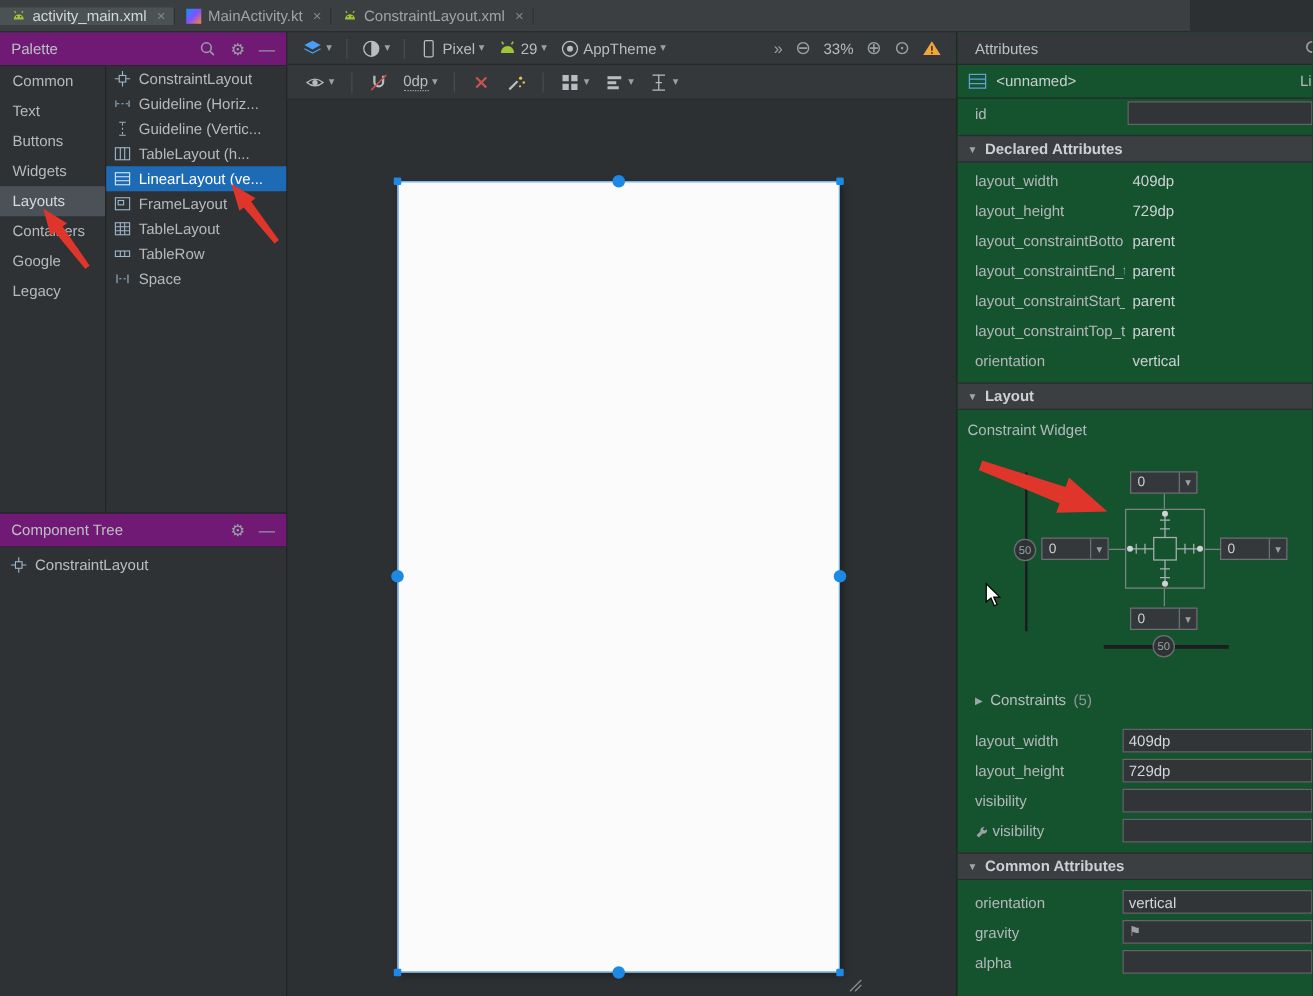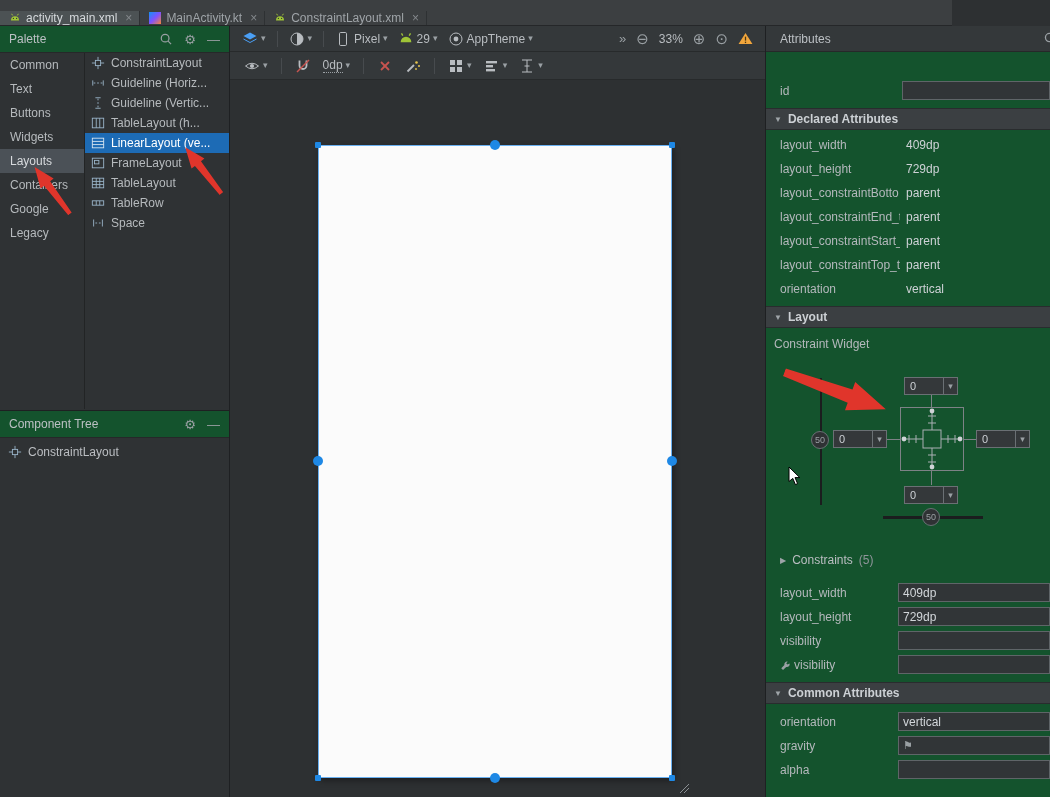--- a/index.html
+++ b/index.html
@@ -5,28 +5,28 @@
   *{margin:0;padding:0;box-sizing:border-box}
   html,body{width:1050px;height:797px;overflow:hidden}
   body{position:relative;background:#2d3032;font-family:"Liberation Sans","DejaVu Sans",sans-serif;font-size:12px;color:#bbbec2}
   svg{display:block}
   .ic16{width:16px;height:16px;flex:0 0 16px}
   .ic14{width:14px;height:14px;flex:0 0 14px}
   .ic12{width:12px;height:12px;flex:0 0 12px}
   .caret{font-size:9px;color:#9aa0a4;line-height:1}
 
   
-  #tabbar{position:absolute;left:0;top:0;width:952px;height:26px;background:#3c3f41;border-bottom:1px solid #252729;display:flex;align-items:flex-end}
+  #tabbar{position:absolute;left:0;top:0;width:952px;height:26px;background:#3c3f41;border-bottom:1px solid #252729;display:flex;align-items:center}
   .tab{display:flex;align-items:center;gap:5px;padding:0 7px 0 9px;border-right:1px solid #2e3133;color:#9fa4a8}
   .tab.selected{background:#4c5254;color:#d5d9dc}
   .tab-close{color:#84888c;font-size:12px;margin-left:3px;line-height:1}
   .kotlin-ic{width:12px;height:12px;background:linear-gradient(135deg,#1193f5 0%,#7f52ff 50%,#f88535 100%)}
 
   
-  .panel-head{height:27px;background:#14532d;border-bottom:1px solid #262829;display:flex;align-items:center;padding:0 9px;color:#bcc0c4}
+  .panel-head{height:27px;background:#701a75;border-bottom:1px solid #262829;display:flex;align-items:center;padding:0 9px;color:#bcc0c4}
   .panel-head .spacer{flex:1}
   .head-glyph{margin-left:11px;color:#9aa0a4;font-size:13px;line-height:1}
 
   #palette{position:absolute;left:0;top:26px;width:230px;height:384px;background:#2f3234;border-right:1px solid #1e2022}
   #palette-body{display:flex;height:356px;position:relative}
   #palette-cats{width:85px;border-right:1px solid #222425}
   .cat{height:24px;display:flex;align-items:center;padding-left:10px;color:#b6babd;white-space:nowrap}
   .cat.selected{background:#4b5157;color:#d7dadd}
   #palette-items{flex:1}
   .pitem{height:20px;display:flex;align-items:center;gap:6px;padding-left:6px;color:#b6babd;white-space:nowrap;overflow:hidden}
@@ -473,20 +473,31 @@
   <div id="attr-head">
     <span>Attributes</span>
     <span class="attr-search">
       <svg width="15" height="15" viewBox="0 0 16 16">
           <circle cx="7" cy="7" r="4.4" fill="none" stroke="#9aa0a4" stroke-width="1.4"></circle>
           <line x1="10.4" y1="10.4" x2="13.8" y2="13.8" stroke="#9aa0a4" stroke-width="1.4"></line>
         </svg>
     </span>
   </div>
 
+  <div id="attr-comp">
+    <span class="ic16">
+        <svg viewBox="0 0 16 16" stroke="#61a1d8" fill="none">
+          <rect x="1.5" y="2.5" width="13" height="11"></rect>
+          <line x1="1.5" y1="6.2" x2="14.5" y2="6.2"></line>
+          <line x1="1.5" y1="9.8" x2="14.5" y2="9.8"></line>
+        </svg>
+      </span>
+    <span>&lt;unnamed&gt;</span>
+    <span class="clipped">Li</span>
+  </div>
 
   <div class="arow" style="top:53px">
     <span class="aname">id</span>
     <div class="input" style="left:136px">
         <span></span>
       </div>
   </div>
 
   <div class="sect" style="top:82px">
     <span class="tri">▼</span>

